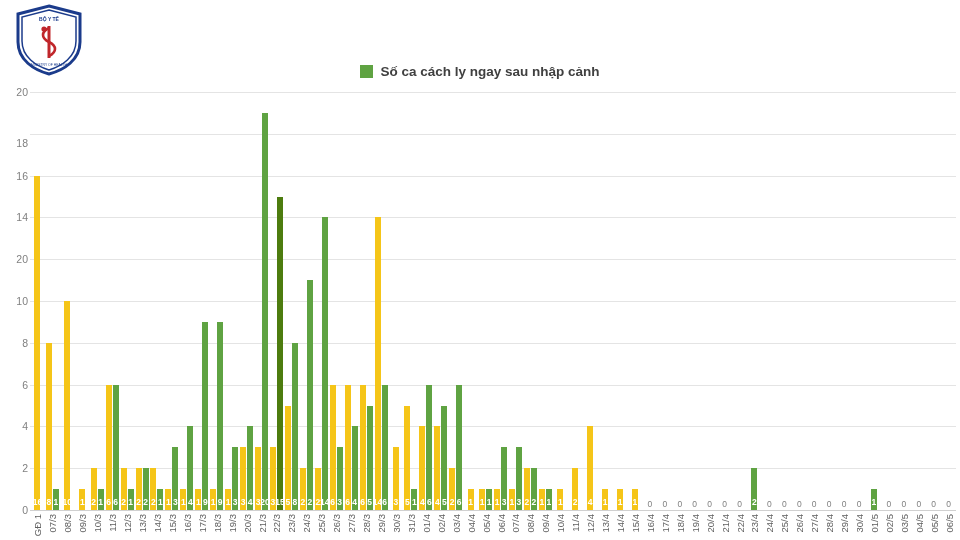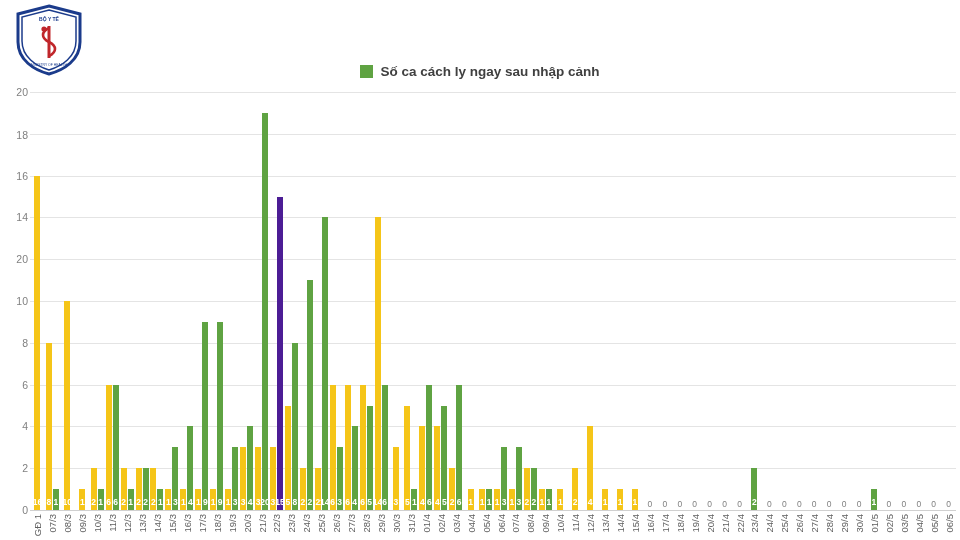--- a/index.html
+++ b/index.html
@@ -130,21 +130,21 @@
   <div id="ylabels">
       <div class="ytick" style="top: 418px;">0</div>
       <div class="ytick" style="top: 376.2px;">2</div>
       <div class="ytick" style="top: 334.4px;">4</div>
       <div class="ytick" style="top: 292.6px;">6</div>
       <div class="ytick" style="top: 250.8px;">8</div>
       <div class="ytick" style="top: 209px;">10</div>
       <div class="ytick" style="top: 167.2px;">20</div>
       <div class="ytick" style="top: 125.4px;">14</div>
       <div class="ytick" style="top: 83.6px;">16</div>
-      <div class="ytick" style="top: 43px;">18</div>
+      <div class="ytick" style="top: 51px;">18</div>
       <div class="ytick" style="top: 0px;">20</div>
     </div>
   <div id="grid">
       <div class="gridline base" style="top: 418px;"></div>
       <div class="gridline" style="top: 376.2px;"></div>
       <div class="gridline" style="top: 334.4px;"></div>
       <div class="gridline" style="top: 292.6px;"></div>
       <div class="gridline" style="top: 250.8px;"></div>
       <div class="gridline" style="top: 209px;"></div>
       <div class="gridline" style="top: 167.2px;"></div>
@@ -270,21 +270,21 @@
           <span class="bar-val inside">3</span>
         </div>
         <div class="bar quarantine" style="height: 397.1px; background: rgb(95, 163, 66);">
           <span class="bar-val inside">20</span>
         </div>
       </div>
       <div class="col">
         <div class="bar community" style="height: 62.7px; background: rgb(245, 197, 24);">
           <span class="bar-val inside">3</span>
         </div>
-        <div class="bar quarantine" style="height: 313.5px; background: #4c1d95;">
+        <div class="bar quarantine" style="height: 313.5px; background: #4d7c0f;">
           <span class="bar-val inside">15</span>
         </div>
       </div>
       <div class="col">
         <div class="bar community" style="height: 104.5px; background: rgb(245, 197, 24);">
           <span class="bar-val inside">5</span>
         </div>
         <div class="bar quarantine" style="height: 167.2px; background: rgb(95, 163, 66);">
           <span class="bar-val inside">8</span>
         </div>

